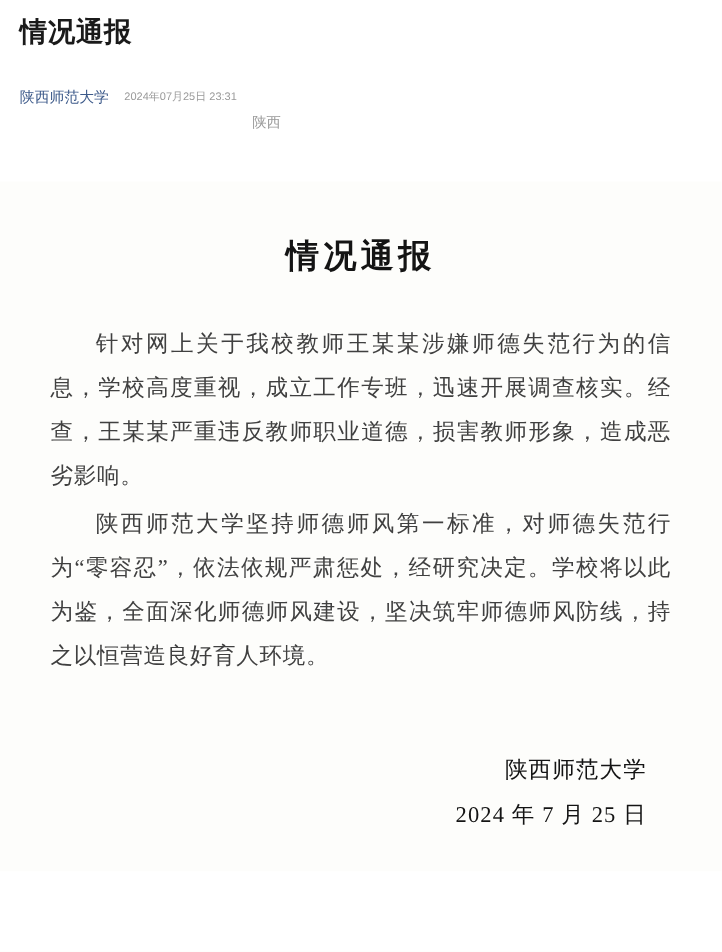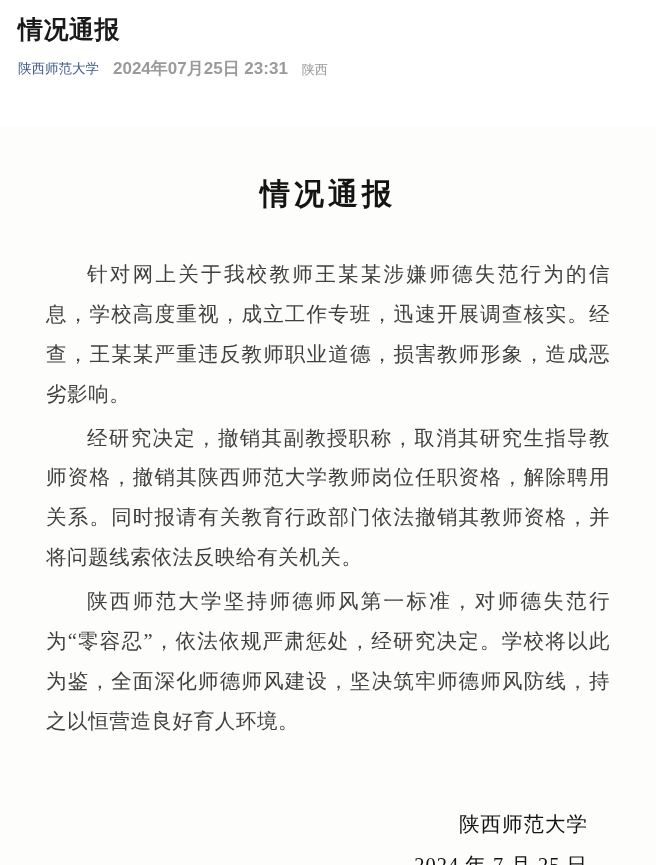--- a/index.html
+++ b/index.html
@@ -40,26 +40,26 @@
     gap: 14px;
     font-size: 13px;
     line-height: 1.2;
   }
   .meta-source {
     color: #3d5a8a;
     font-size: 13.5px;
   }
   .meta-date {
     color: #9a9a9a;
-    font-size: 17px;
-    font-weight: bold;
+    font-size: 10px;
   }
   .meta-region {
     color: #9a9a9a;
     font-size: 13px;
+    margin-top: 44px;
   }
 
   
   .notice {
     margin-top: 46px;
     width: 656px;
     background: #fdfdfb;
     padding: 0 0 0 0;
     box-sizing: border-box;
   }
@@ -111,21 +111,20 @@
       <span class="meta-date">2024年07月25日 23:31</span>
       <span class="meta-region">陕西</span>
     </div>
   </div>
 
   <div class="notice">
     <div class="notice-inner">
       <div class="notice-title">情况通报</div>
 
       <p class="notice-p">针对网上关于我校教师王某某涉嫌师德失范行为的信息，学校高度重视，成立工作专班，迅速开展调查核实。经查，王某某严重违反教师职业道德，损害教师形象，造成恶劣影响。</p>
-      <p class="notice-p">经研究决定，撤销其副教授职称，取消其研究生指导教师资格，撤销其陕西师范大学教师岗位任职资格，解除聘用关系。同时报请有关教育行政部门依法撤销其教师资格，并将问题线索依法反映给有关机关。</p>
       <p class="notice-p">陕西师范大学坚持师德师风第一标准，对师德失范行为“零容忍”，依法依规严肃惩处，经研究决定。学校将以此为鉴，全面深化师德师风建设，坚决筑牢师德师风防线，持之以恒营造良好育人环境。</p>
 
       <div class="signature">
         <p class="sig-line">陕西师范大学</p>
         <p class="sig-line">2024 年 7 月 25 日</p>
       </div>
     </div>
   </div>
 
 </div>

